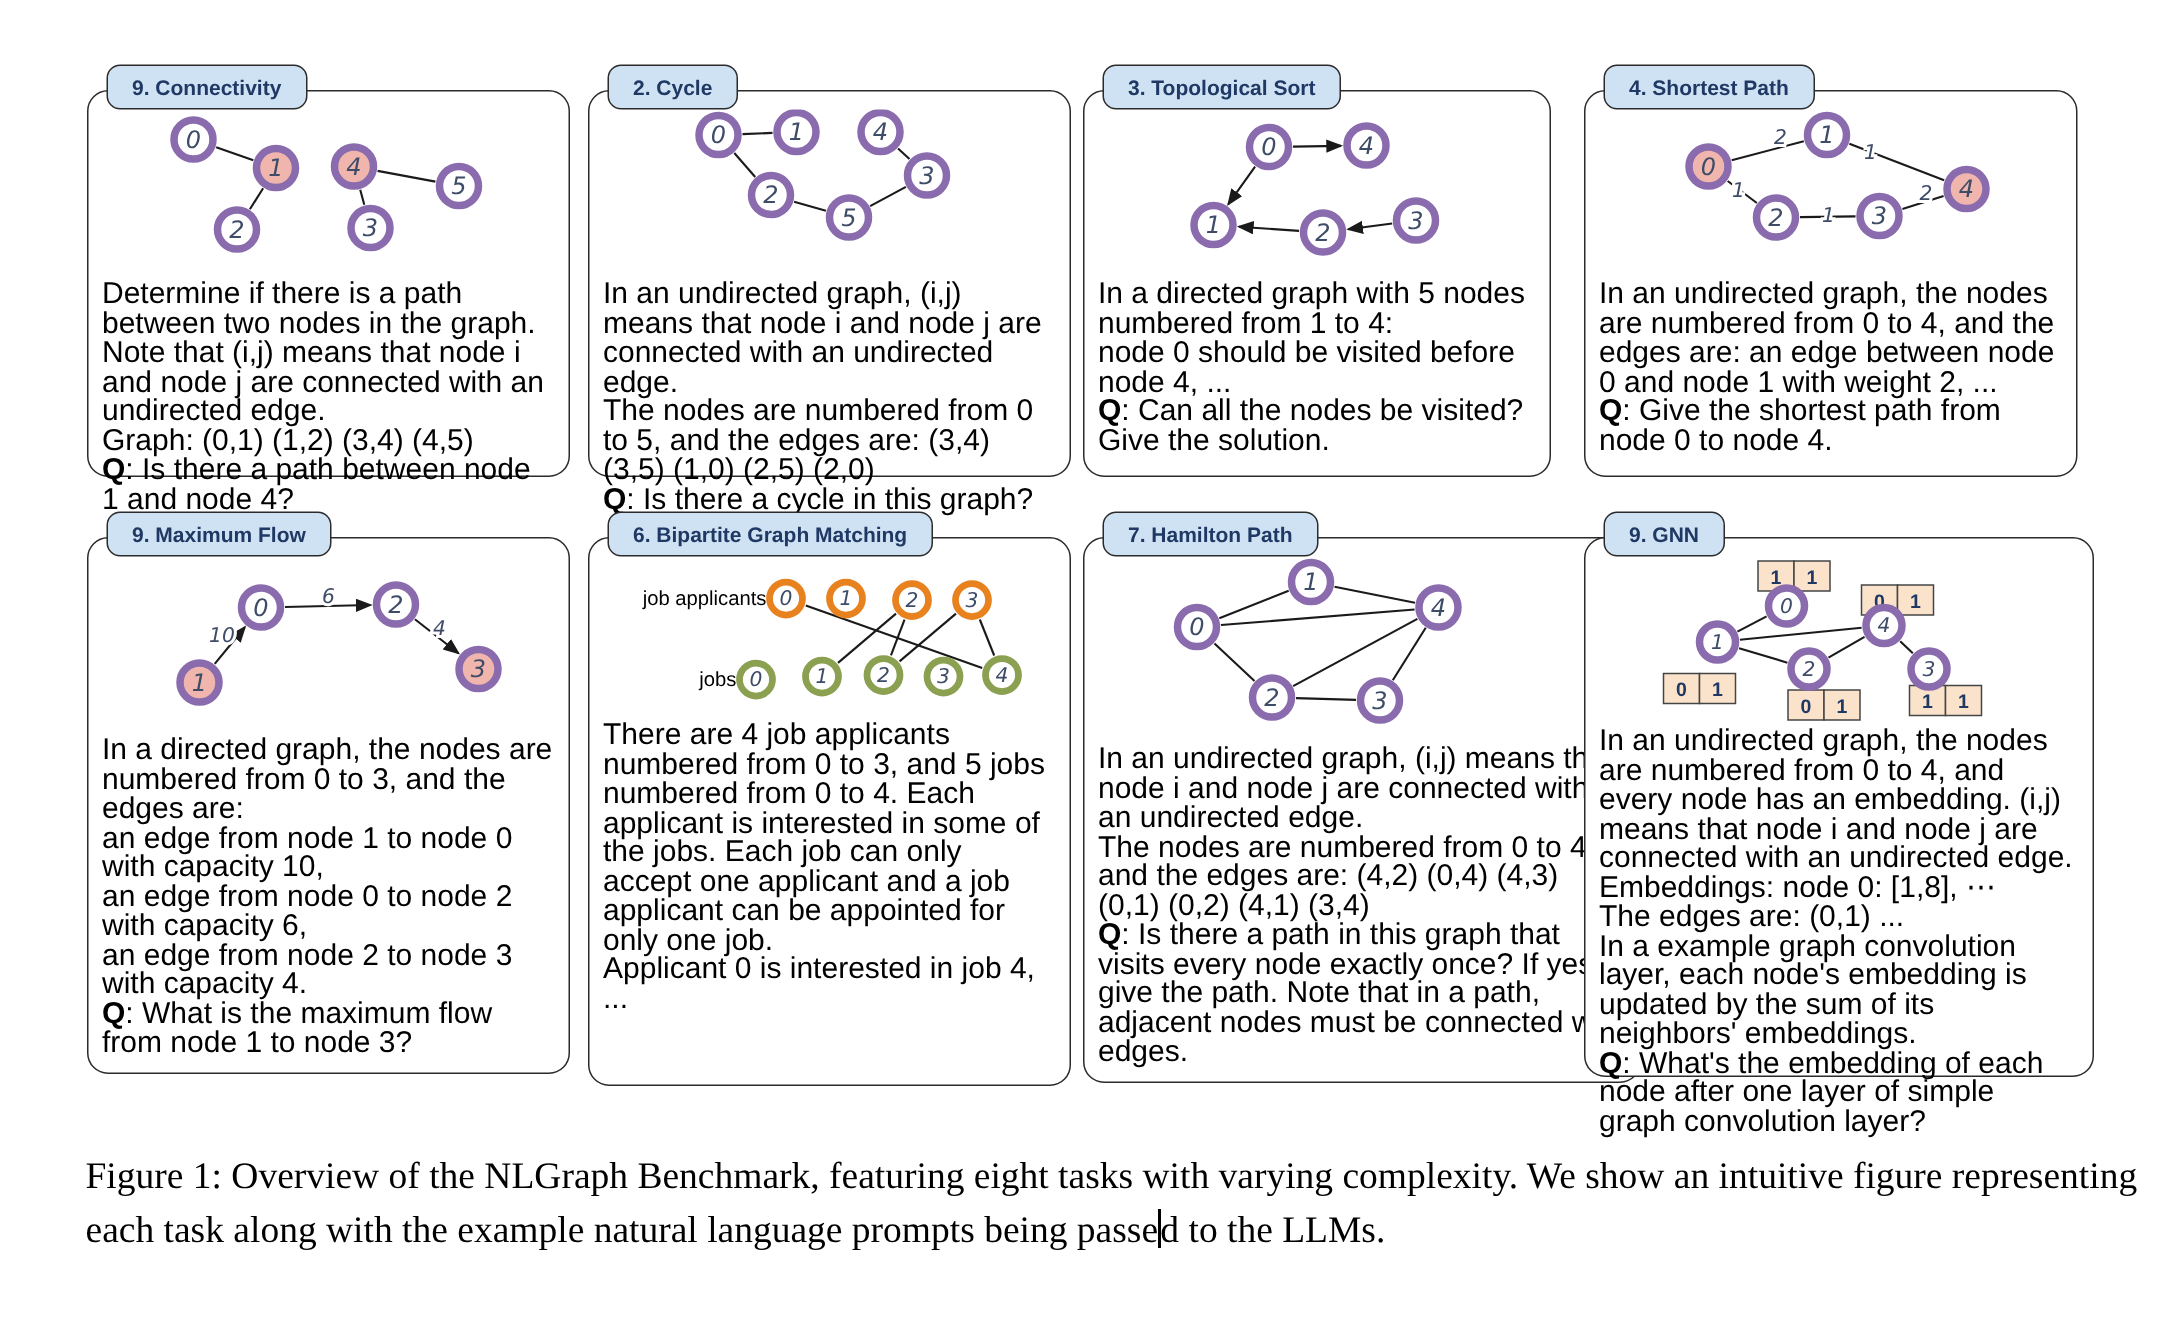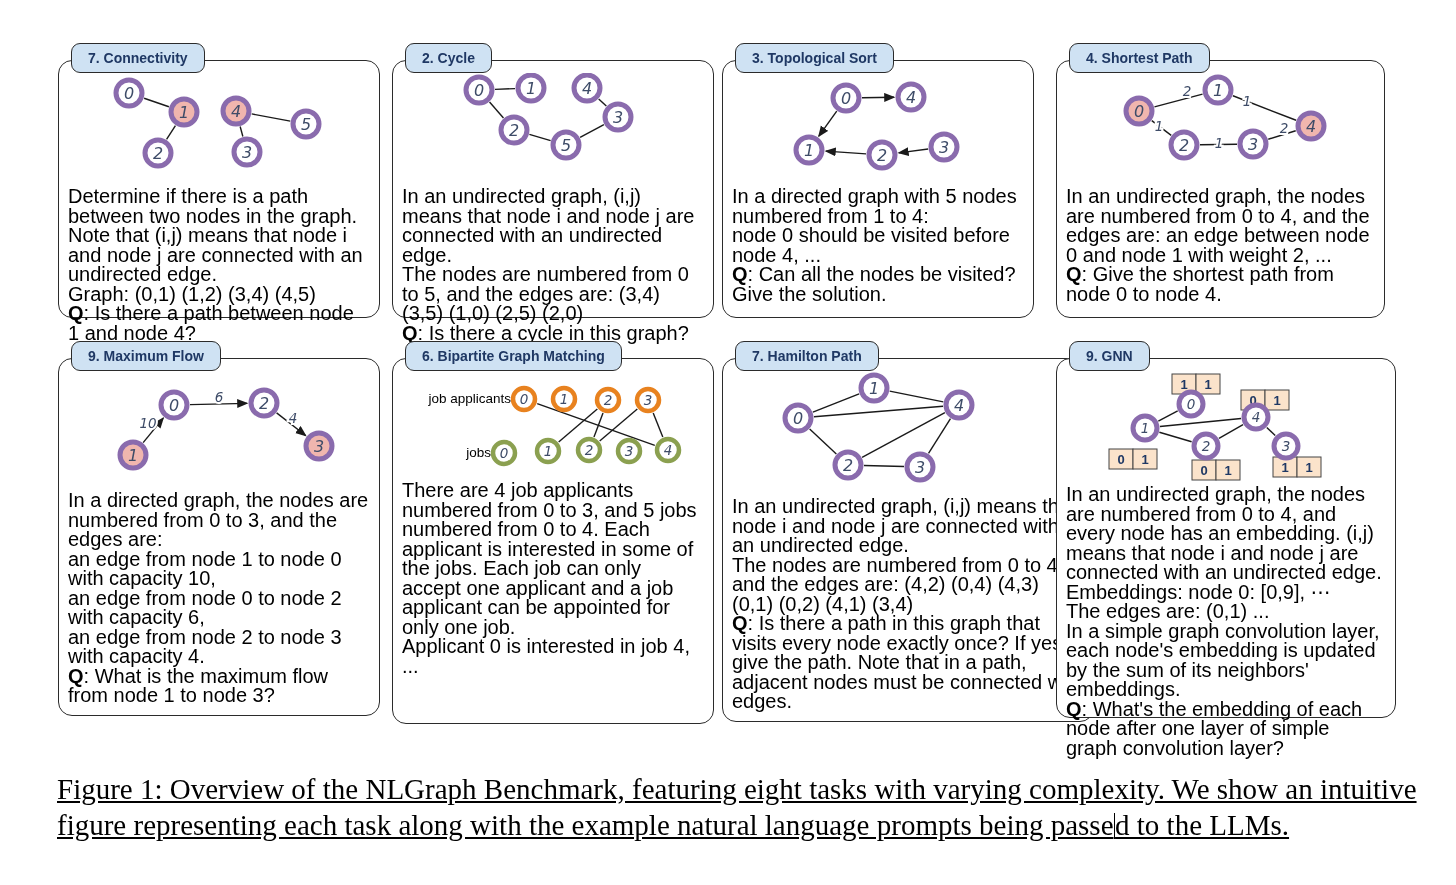--- a/index.html
+++ b/index.html
@@ -15,30 +15,30 @@
   .panel:nth-child(7){left:722px;top:358px;width:372px;height:364px;}
   .panel:nth-child(8){left:1056px;top:358px;width:340px;height:360px;}
   .badge{position:absolute;top:-18px;left:12px;background:var(--badge-bg,#cfe2f3);
          border:1.6px solid #2b2b2b;border-radius:9px;padding:6px 16px;
          font-size:14px;font-weight:bold;color:var(--badge-text,#1f3864);white-space:nowrap;}
   .graph{display:block;margin:12px 0 0 8px;}
   .ptext{margin:2px 9px 0 9px;font-size:20px;line-height:19.5px;color:#000;}
   .ptext .line{margin:0;}
   .ptext b{font-weight:bold;}
   .caption{position:absolute;left:57px;top:742px;width:1392px;
-           font-family:"Liberation Serif",serif;font-size:29px;line-height:36px;color:#000;text-decoration:underline;}
+           font-family:"Liberation Serif",serif;font-size:25px;line-height:36px;color:#000;}
   .caret{display:inline-block;width:1.5px;height:26px;background:#000;vertical-align:-4px;}
 </style>
 </head>
 <body>
 
 <div class="page">
   <div id="panels">
       <section class="panel">
-        <div class="badge">7. Connectivity</div>
+        <div class="badge">9. Connectivity</div>
         <svg width="306" height="112" viewBox="0 0 306 112" class="graph">
           <defs>
             <marker id="arr0" markerWidth="9" markerHeight="8" refX="7" refY="3.2" orient="auto">
               <path d="M0,0 L8,3.2 L0,6.4 Z" fill="#1a1a1a"></path>
             </marker>
           </defs>
           <line x1="77.1230432874885" y1="25.224324044768757" x2="101.8769567125115" y2="33.77567595523124" stroke="#1a1a1a" stroke-width="1.4"></line>
           <line x1="108.43132759426669" y1="52.512137255194844" x2="99.56867240573331" y2="66.48786274480516" stroke="#1a1a1a" stroke-width="1.4"></line>
           <line x1="173.1460570573976" y1="53.4534853957547" x2="175.8539429426024" y2="63.5465146042453" stroke="#1a1a1a" stroke-width="1.4"></line>
           <line x1="184.73101977722382" y1="40.92147510148442" x2="223.26898022277618" y2="48.07852489851558" stroke="#1a1a1a" stroke-width="1.4"></line>
@@ -397,21 +397,21 @@
             <circle cx="141" cy="75" r="12" fill="#ffffff" stroke="#8a6bad" stroke-width="5"></circle>
             <text x="141" y="79.5" text-anchor="middle" fill="#3e4c68" font-size="13.5" font-style="italic" font-family="&quot;DejaVu Sans&quot;,sans-serif">2</text>
           </g>
           <g>
             <circle cx="221" cy="75" r="12" fill="#ffffff" stroke="#8a6bad" stroke-width="5"></circle>
             <text x="221" y="79.5" text-anchor="middle" fill="#3e4c68" font-size="13.5" font-style="italic" font-family="&quot;DejaVu Sans&quot;,sans-serif">3</text>
           </g>
         </svg>
         <div class="ptext">
           <div class="line">In an undirected graph, the nodes are numbered from 0 to 4, and every node has an embedding. (i,j) means that node i and node j are connected with an undirected edge.</div>
-          <div class="line">Embeddings: node 0: [0,9], ⋯</div>
+          <div class="line">Embeddings: node 0: [1,8], ⋯</div>
           <div class="line">The edges are: (0,1) ...</div>
-          <div class="line">In a simple graph convolution layer, each node's embedding is updated by the sum of its neighbors' embeddings.</div>
+          <div class="line">In a example graph convolution layer, each node's embedding is updated by the sum of its neighbors' embeddings.</div>
           <div class="line"><b>Q</b>: What's the embedding of each node after one layer of simple graph convolution layer?</div>
         </div>
       </section>
     </div>
   <p class="caption"><span>Figure 1: Overview of the NLGraph Benchmark, featuring eight tasks with varying complexity. We show an intuitive figure representing each task along with the example natural language prompts being passe</span><span class="caret"></span><span>d to the LLMs.</span></p>
 </div>
 
 </body></html>

